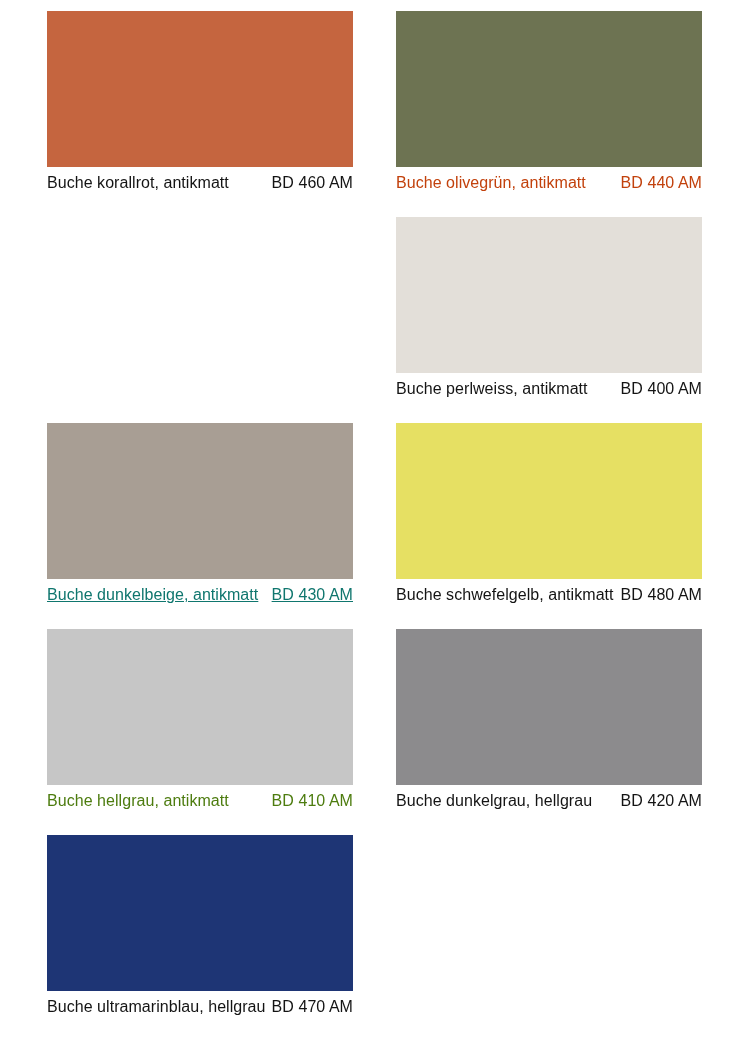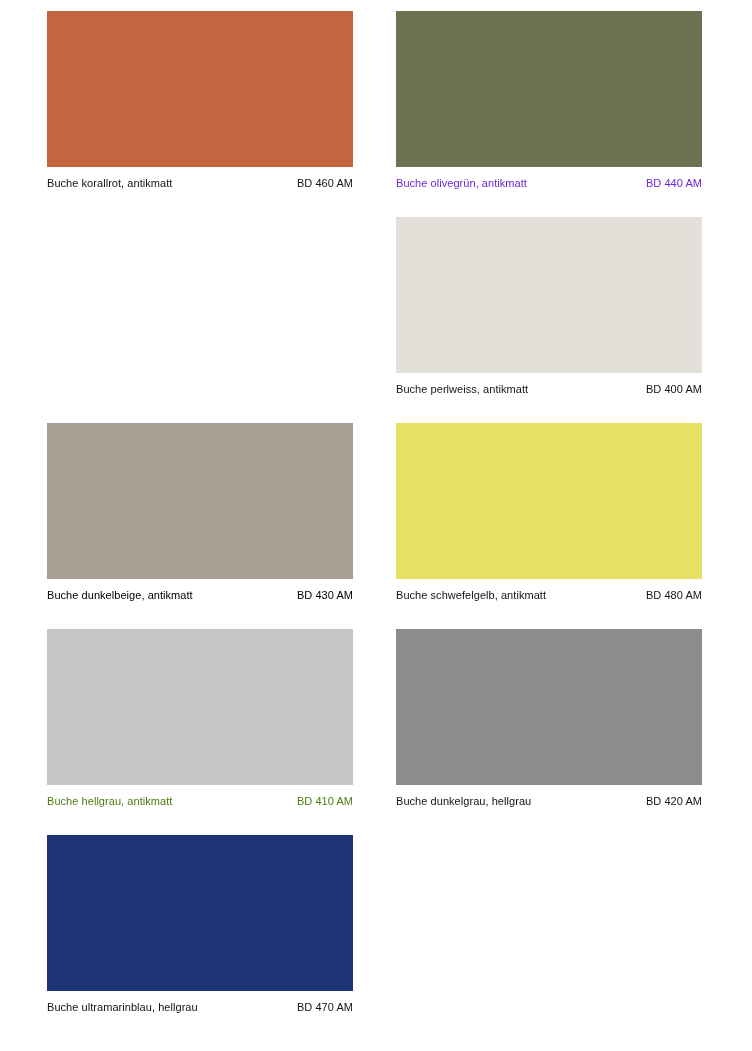--- a/index.html
+++ b/index.html
@@ -50,21 +50,21 @@
     width: 306px;
     height: 156px;
     display: block;
   }
   .swatch-caption {
     display: flex;
     justify-content: space-between;
     align-items: baseline;
     width: 306px;
     margin-top: 8px;
-    font-size: 11px;
+    font-size: 16px;
     line-height: 16px;
     color: #141414;
     letter-spacing: 0.05px;
     font-weight: 500;
   }
   .swatch-name {
     white-space: nowrap;
   }
   .swatch-code {
     white-space: nowrap;
@@ -80,21 +80,21 @@
     <div class="swatch-cell col-left">
       <div class="swatch-chip" style="background-color:#C5653F;"></div>
       <div class="swatch-caption" style="color: rgb(20, 20, 20);">
         <span class="swatch-name">Buche korallrot, antikmatt</span>
         <span class="swatch-code">BD 460 AM</span>
       </div>
     </div>
     <div class="grid-gutter"></div>
     <div class="swatch-cell col-right">
       <div class="swatch-chip" style="background-color:#6D7352;"></div>
-      <div class="swatch-caption" style="color: #6d28d9; align-items: center;">
+      <div class="swatch-caption" style="color: #c2410c; align-items: center;">
         <span class="swatch-name">Buche olivegrün, antikmatt</span>
         <span class="swatch-code">BD 440 AM</span>
       </div>
     </div>
 
     <div class="swatch-cell col-left is-empty">
       <div class="swatch-chip" style="background-color:#ffffff;"></div>
       <div class="swatch-caption" style="color: rgb(20, 20, 20);">
         <span class="swatch-name"></span>
         <span class="swatch-code"></span>
@@ -104,21 +104,21 @@
     <div class="swatch-cell col-right">
       <div class="swatch-chip" style="background-color:#E3DFD9;"></div>
       <div class="swatch-caption" style="color: rgb(20, 20, 20); justify-content: space-between;">
         <span class="swatch-name">Buche perlweiss, antikmatt</span>
         <span class="swatch-code">BD 400 AM</span>
       </div>
     </div>
 
     <div class="swatch-cell col-left">
       <div class="swatch-chip" style="background-color:#A89E94;"></div>
-      <div class="swatch-caption" style="color: #000000;">
+      <div class="swatch-caption" style="color: #0f766e; text-decoration: underline;">
         <span class="swatch-name">Buche dunkelbeige, antikmatt</span>
         <span class="swatch-code">BD 430 AM</span>
       </div>
     </div>
     <div class="grid-gutter"></div>
     <div class="swatch-cell col-right">
       <div class="swatch-chip" style="background-color:#E6E063;"></div>
       <div class="swatch-caption" style="color: rgb(20, 20, 20);">
         <span class="swatch-name">Buche schwefelgelb, antikmatt</span>
         <span class="swatch-code">BD 480 AM</span>

